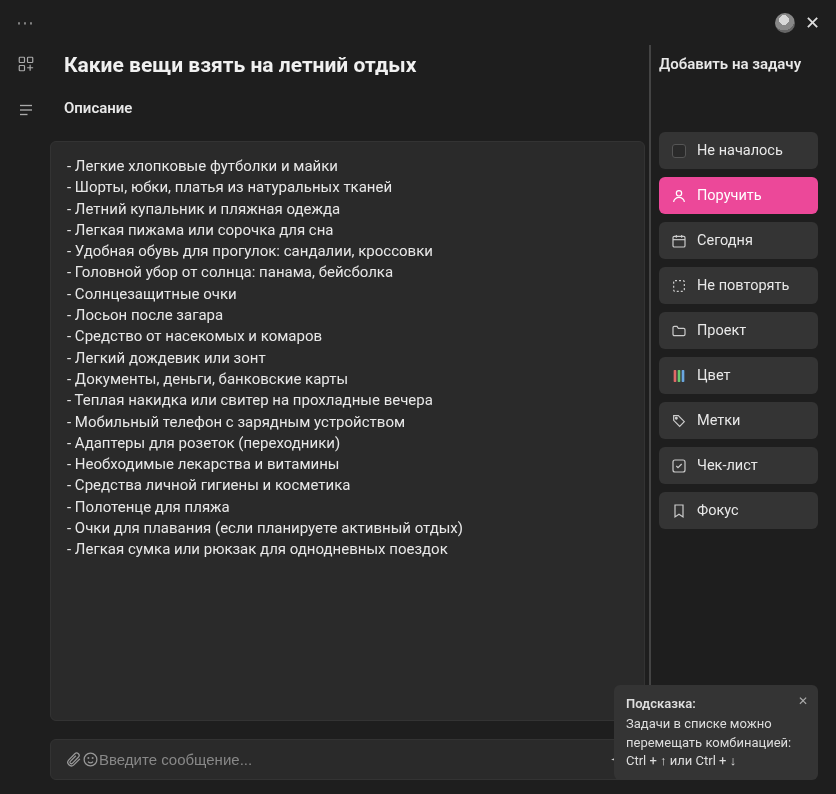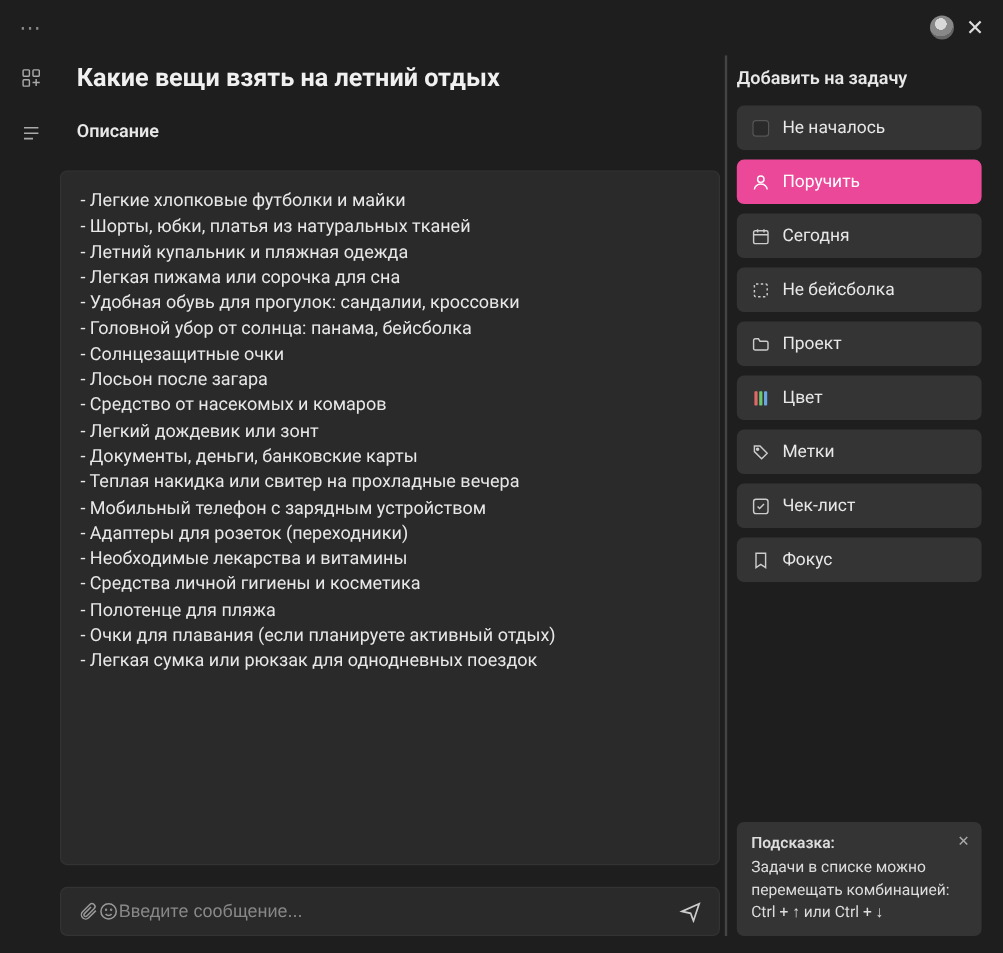--- a/index.html
+++ b/index.html
@@ -47,22 +47,23 @@
   border: 1px solid #333;
 }
 .composer .ic { color: #888; display: flex; align-items: center; }
 .composer input {
   flex: 1; background: transparent; border: none; outline: none;
   color: #e8e8e8; font-size: 15px;
 }
 .composer input::placeholder { color: #888; }
 .send { color: #ccc; display: flex; }
 .sidebar {
-  width: 232px; padding: 10px 18px 0 8px; display: flex; flex-direction: column;
+  width: 187px; padding: 10px 18px 0 8px; display: flex; flex-direction: column;
   border-left: 2px solid #444;
+  gap: 45px;
 }
 .sidebar-title { font-size: 15px; font-weight: 600; margin-bottom: 14px; color: #e8e8e8; }
 .side-btn {
   display: flex; align-items: center; gap: 10px; background: #343434;
   border-radius: 6px; padding: 10px 12px; margin-bottom: 8px; cursor: pointer;
   color: #e8e8e8; font-size: 14.5px;
 }
 .side-btn.accent { background: #ec4899; color: #fff; }
 .side-btn .bic { width: 16px; height: 16px; display: flex; align-items: center; justify-content: center; flex-shrink: 0; }
 .status-dot {
@@ -188,21 +189,21 @@
               </svg>
             </span>
             <span>Сегодня</span>
           </div>
           <div class="side-btn">
             <span class="bic">
               <svg width="16" height="16" viewBox="0 0 24 24" fill="none" stroke="#ccc" stroke-width="1.8" stroke-dasharray="3 3">
                 <rect x="4" y="4" width="16" height="16" rx="2"></rect>
               </svg>
             </span>
-            <span>Не бейсболка</span>
+            <span>Не повторять</span>
           </div>
           <div class="side-btn">
             <span class="bic">
               <svg width="16" height="16" viewBox="0 0 24 24" fill="none" stroke="#ccc" stroke-width="1.8">
                 <path d="M3 7a2 2 0 012-2h4l2 3h8a2 2 0 012 2v7a2 2 0 01-2 2H5a2 2 0 01-2-2V7z"></path>
               </svg>
             </span>
             <span>Проект</span>
           </div>
           <div class="side-btn">

